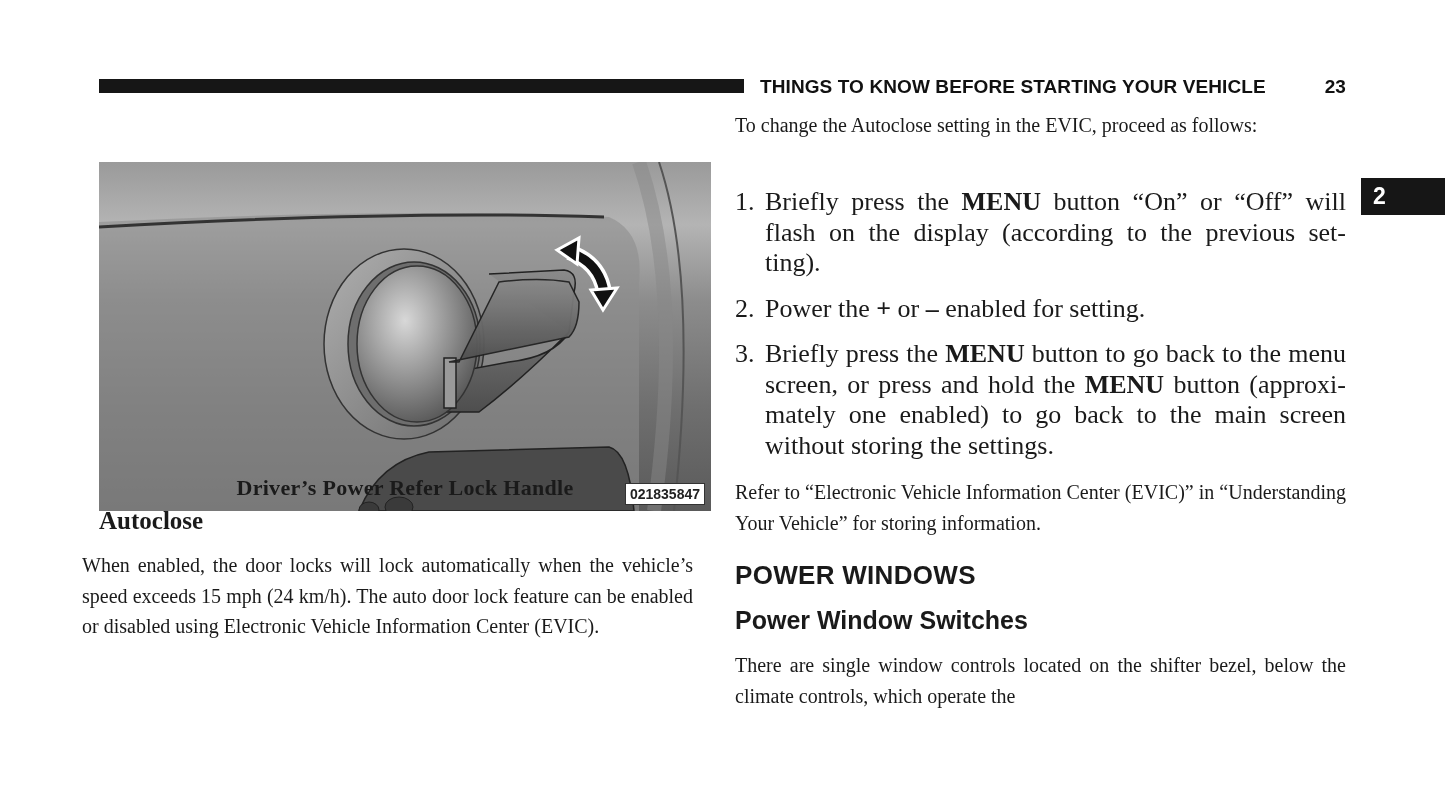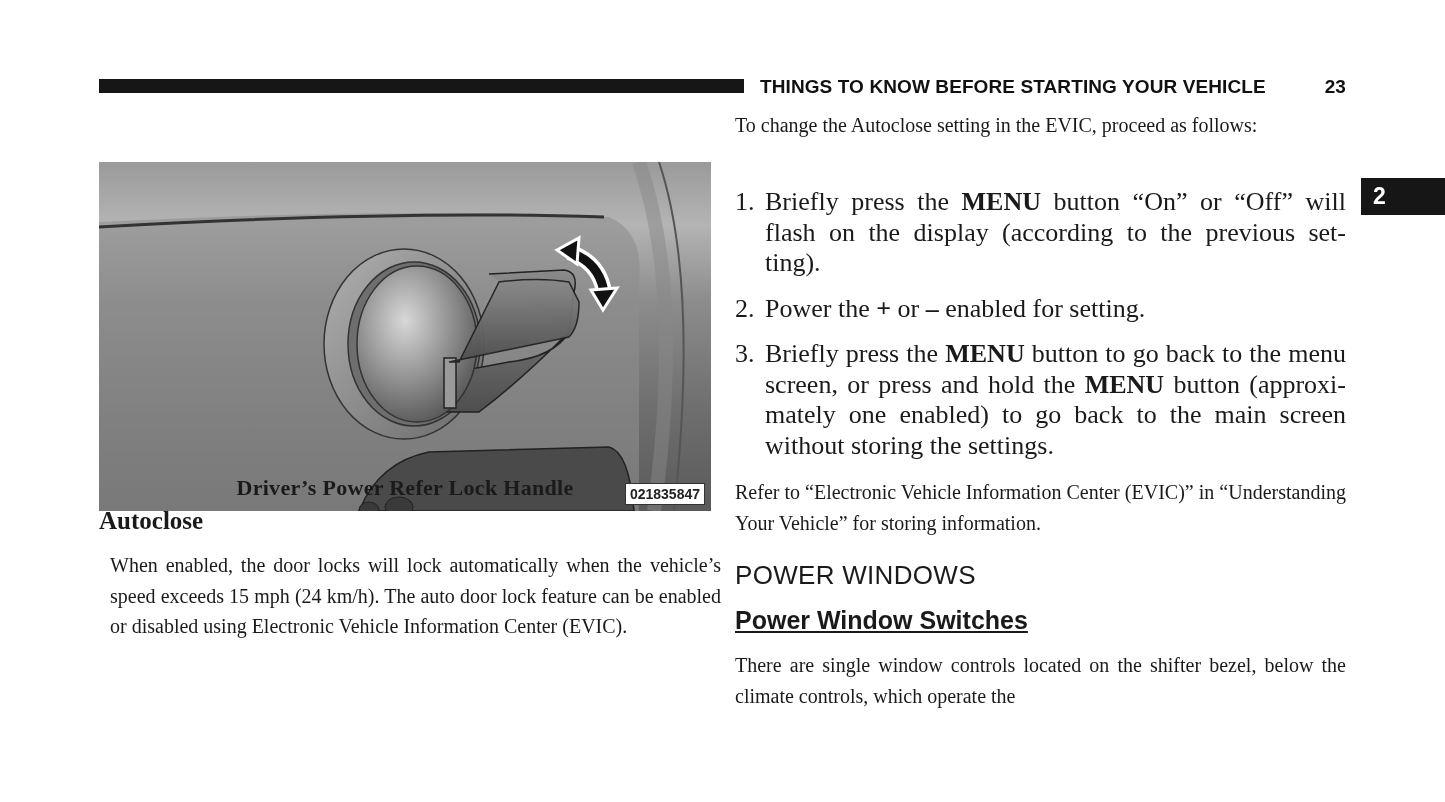--- a/index.html
+++ b/index.html
@@ -37,38 +37,38 @@
       position: absolute; left: 99px; top: 475px; width: 612px; text-align: center;
       font-weight: bold; font-size: 22px; letter-spacing: 0.3px;
     }
     .sub-heading {
       position: absolute; left: 99px; top: 507px; font-weight: bold; font-size: 25px; text-align: right;
     }
     .para {
       position: absolute; font-size: 20px; line-height: 30.6px; text-align: justify;
       text-align-last: left;
     }
-    .left-para { left: 110px; top: 550px; width: 611px; }
+    .left-para { left: 82px; top: 550px; width: 611px; }
     .right-intro { left: 735px; top: 110px; width: 611px; }
     .steps { position: absolute; left: 735px; width: 611px; margin: 0; padding: 0; list-style: none; }
     .step {
       position: absolute; left: 0; width: 611px; font-size: 26px; line-height: 30.6px;
     }
     .step-num { position: absolute; left: 0; top: 0; }
     .step-text { display: block; margin-left: 30px; text-align: justify; text-align-last: left; }
     .step b { font-weight: bold; }
     .refer { left: 735px; top: 477px; width: 611px; }
     .section-heading {
       position: absolute; left: 735px; top: 560px;
-      font-family: "Liberation Sans", "DejaVu Sans", sans-serif; font-weight: normal; font-size: 26px;
+      font-family: "Liberation Sans", "DejaVu Sans", sans-serif; font-weight: bold; font-size: 26px;
       letter-spacing: 0.3px;
     }
     .subsection-heading {
       position: absolute; left: 735px; top: 606px;
-      font-family: "Liberation Sans", "DejaVu Sans", sans-serif; font-weight: bold; font-size: 25px; text-decoration: underline;
+      font-family: "Liberation Sans", "DejaVu Sans", sans-serif; font-weight: bold; font-size: 25px;
     }
     .bottom-para { left: 735px; top: 650px; width: 611px; }
   </style>
 </head>
 <body>
 
 <div class="header-bar"></div>
 <div class="header-title">
   <span>THINGS TO KNOW BEFORE STARTING YOUR VEHICLE</span>
   <span>23</span>

